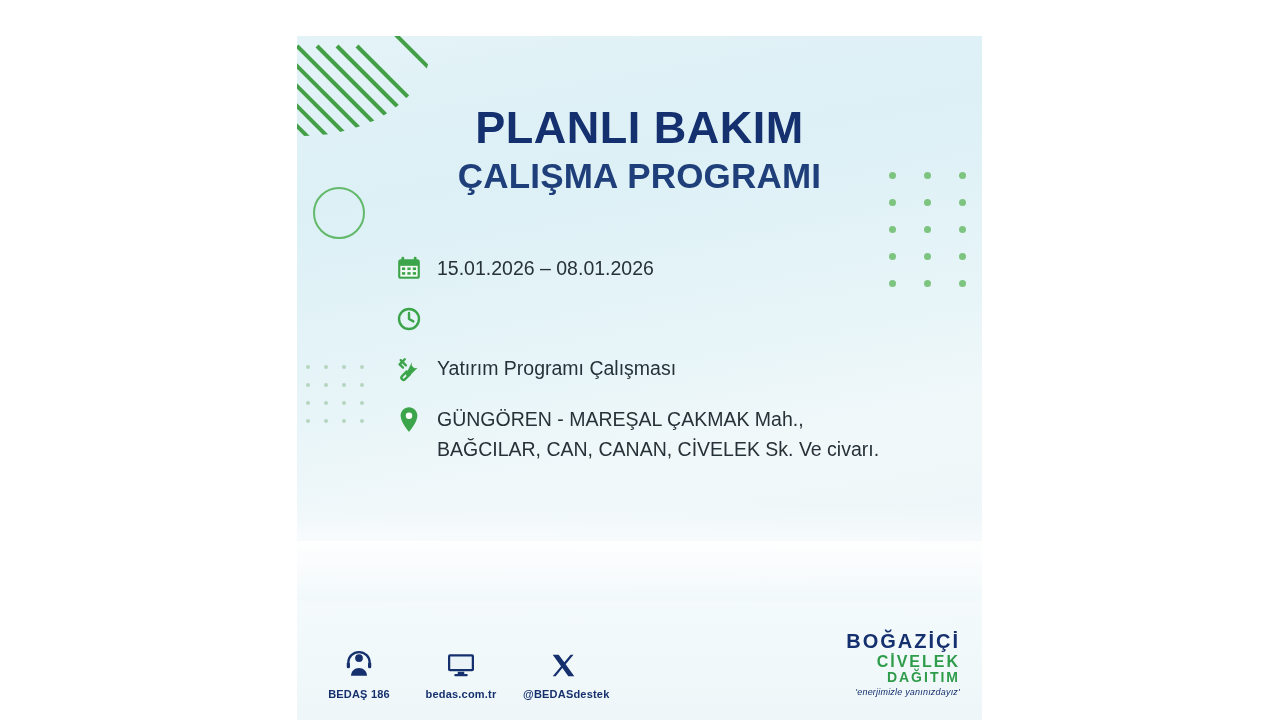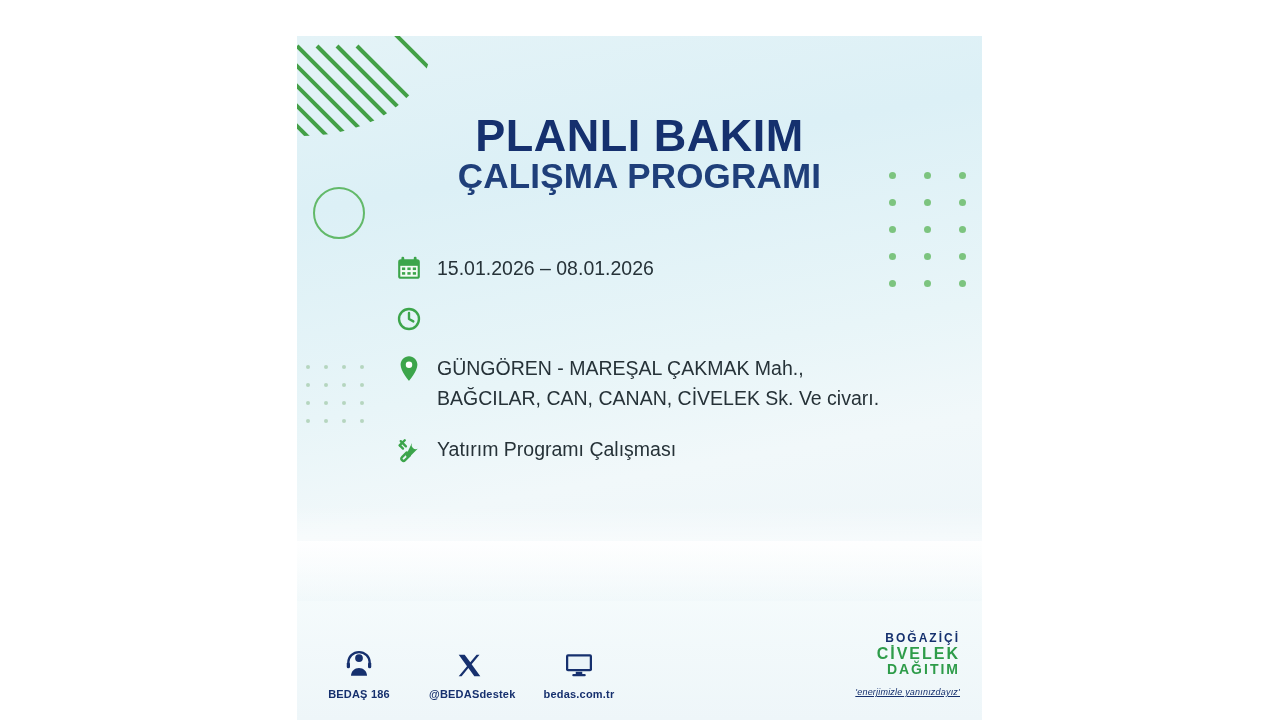--- a/index.html
+++ b/index.html
@@ -75,21 +75,20 @@
   }
   
   .title-main {
     position: absolute;
     left: 0; right: 0; top: 66px;
     text-align: center;
     font-size: 45px;
     font-weight: bold;
     letter-spacing: 0.5px;
     color: #15306e;
-    margin-top: 8px;
   }
   .title-sub {
     position: absolute;
     left: 0; right: 0; top: 120px;
     text-align: center;
     font-size: 35px;
     font-weight: bold;
     letter-spacing: 0.2px;
     color: #1f3f7a;
   }
@@ -120,21 +119,21 @@
   .footer {
     position: absolute;
     left: 0; right: 0; bottom: 14px;
     height: 92px;
   }
   .contacts {
     position: absolute;
     left: 22px; bottom: 6px;
     display: flex;
     align-items: center;
-    gap: 30px;
+    gap: 22px;
   }
   .contact {
     width: 80px;
     text-align: center;
   }
   .contact .cic {
     height: 34px;
     display: flex; align-items: center; justify-content: center;
     color: #16306e;
   }
@@ -144,24 +143,24 @@
     color: #16306e;
     font-weight: bold;
     letter-spacing: .2px;
   }
   .brand {
     position: absolute;
     right: 22px; bottom: 8px;
     text-align: right;
     line-height: 1.08;
   }
-  .brand .b1 { font-size: 12px; font-weight: bold; color: #15306e; letter-spacing: 2px;}
+  .brand .b1 { font-size: 20px; font-weight: bold; color: #15306e; letter-spacing: 2px;}
   .brand .b2 { font-size: 16px; font-weight: bold; color: #2e9c4a; letter-spacing: 2px;}
   .brand .b3 { font-size: 14px; font-weight: bold; color: #2e9c4a; letter-spacing: 2px;}
-  .brand .b4 { font-size: 9px; color: #15306e; font-style: italic; margin-top: 11px; letter-spacing: .2px; text-decoration: underline;}
+  .brand .b4 { font-size: 9px; color: #15306e; font-style: italic; margin-top: 3px; letter-spacing: .2px;}
 </style>
 </head>
 <body>
 
 <div id="stage">
 
   <div id="poster">
 
     <div class="horizon"></div>
     <div class="horizon2"></div>
@@ -259,40 +258,40 @@
         <div class="ic">
           <svg width="26" height="26" viewBox="0 0 24 24">
             <circle cx="12" cy="12" r="9.2" fill="none" stroke="#3ca54b" stroke-width="2.2"></circle>
             <path d="M12 6.5 V12 L16 14.2" fill="none" stroke="#3ca54b" stroke-width="2.2" stroke-linecap="round" stroke-linejoin="round"></path>
           </svg>
         </div>
       </div>
 
       <div class="info-row">
         <div class="ic">
-          <svg width="26" height="28" viewBox="0 0 24 26" fill="#3ca54b">
-            <path d="M12 1.2c-4.3 0-7.8 3.5-7.8 7.8 0 5.9 7.8 15 7.8 15s7.8-9.1 7.8-15c0-4.3-3.5-7.8-7.8-7.8z"></path>
-            <circle cx="12" cy="9" r="3" fill="#ffffff"></circle>
-          </svg>
-        </div>
-        <div class="txt">GÜNGÖREN - MAREŞAL ÇAKMAK Mah.,
-BAĞCILAR, CAN, CANAN, CİVELEK Sk. Ve civarı.</div>
-      </div>
-
-      <div class="info-row">
-        <div class="ic">
           <svg width="27" height="27" viewBox="0 0 24 24" fill="none" stroke="#3ca54b" stroke-width="2.1" stroke-linecap="round" stroke-linejoin="round">
             <path d="M14.2 6.3a3.9 3.9 0 0 0 5.1 5.1l-6.9 6.9a2 2 0 1 1-2.8-2.8z" fill="#3ca54b" stroke="none"></path>
             <path d="M4.2 4.6l4.6 4.6"></path>
             <path d="M3.2 8.4l4.6-4.6"></path>
             <path d="M6.2 11.2L3.6 8.6"></path>
             <path d="M9.6 14.6l-4.2 4.2a1.9 1.9 0 0 0 2.7 2.7l4.2-4.2" fill="none"></path>
           </svg>
         </div>
         <div class="txt">Yatırım Programı Çalışması</div>
+      </div>
+
+      <div class="info-row">
+        <div class="ic">
+          <svg width="26" height="28" viewBox="0 0 24 26" fill="#3ca54b">
+            <path d="M12 1.2c-4.3 0-7.8 3.5-7.8 7.8 0 5.9 7.8 15 7.8 15s7.8-9.1 7.8-15c0-4.3-3.5-7.8-7.8-7.8z"></path>
+            <circle cx="12" cy="9" r="3" fill="#ffffff"></circle>
+          </svg>
+        </div>
+        <div class="txt">GÜNGÖREN - MAREŞAL ÇAKMAK Mah.,
+BAĞCILAR, CAN, CANAN, CİVELEK Sk. Ve civarı.</div>
       </div>
 
     </div>
 
     <div class="footer">
 
       <div class="contacts">
 
         <div class="contact">
           <div class="cic">
@@ -302,39 +301,39 @@
               <path d="M3.4 10.2a8.6 8.6 0 0 1 17.2 0" fill="none" stroke="#16306e" stroke-width="1.8"></path>
               <rect x="2.2" y="9.6" width="2.6" height="5" rx="1.2"></rect>
               <rect x="19.2" y="9.6" width="2.6" height="5" rx="1.2"></rect>
             </svg>
           </div>
           <div class="clabel">BEDAŞ 186</div>
         </div>
 
         <div class="contact">
           <div class="cic">
-            <svg width="27" height="27" viewBox="0 0 24 24" fill="#16306e">
-              <path d="M2.4 2.4h5.3l5 6.8 5.6-6.8h2.6l-7 8.4 7.7 10.8h-5.3l-5.3-7.3-6 7.3H2.4l7.4-9z"></path>
-            </svg>
-          </div>
-          <div class="clabel">@BEDASdestek</div>
-        </div>
-
-        <div class="contact">
-          <div class="cic">
             <svg width="32" height="30" viewBox="0 0 24 24" fill="#16306e">
               <rect x="1.6" y="3.4" width="20.8" height="13.6" rx="1.6"></rect>
               <rect x="3.4" y="5.2" width="17.2" height="10" fill="#eaf4f8"></rect>
               <rect x="9.4" y="17.4" width="5.2" height="2.2"></rect>
               <rect x="6.6" y="19.2" width="10.8" height="1.8" rx="0.9"></rect>
             </svg>
           </div>
           <div class="clabel">bedas.com.tr</div>
         </div>
 
+        <div class="contact">
+          <div class="cic">
+            <svg width="27" height="27" viewBox="0 0 24 24" fill="#16306e">
+              <path d="M2.4 2.4h5.3l5 6.8 5.6-6.8h2.6l-7 8.4 7.7 10.8h-5.3l-5.3-7.3-6 7.3H2.4l7.4-9z"></path>
+            </svg>
+          </div>
+          <div class="clabel">@BEDASdestek</div>
+        </div>
+
       </div>
 
       <div class="brand">
         <div class="b1">BOĞAZİÇİ</div>
         <div class="b2">CİVELEK</div>
         <div class="b3">DAĞITIM</div>
         <div class="b4">'enerjimizle yanınızdayız'</div>
       </div>
 
     </div>

